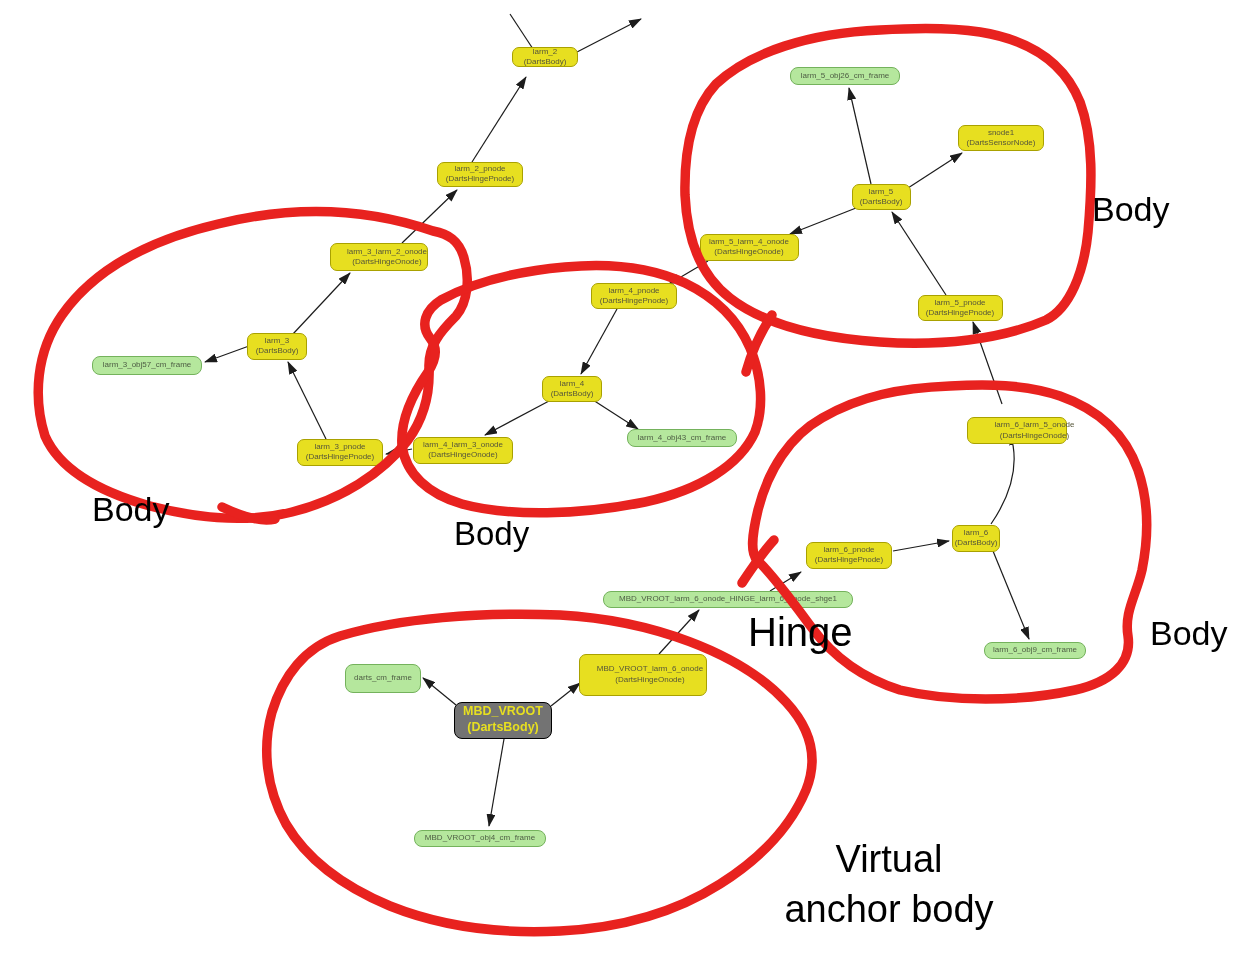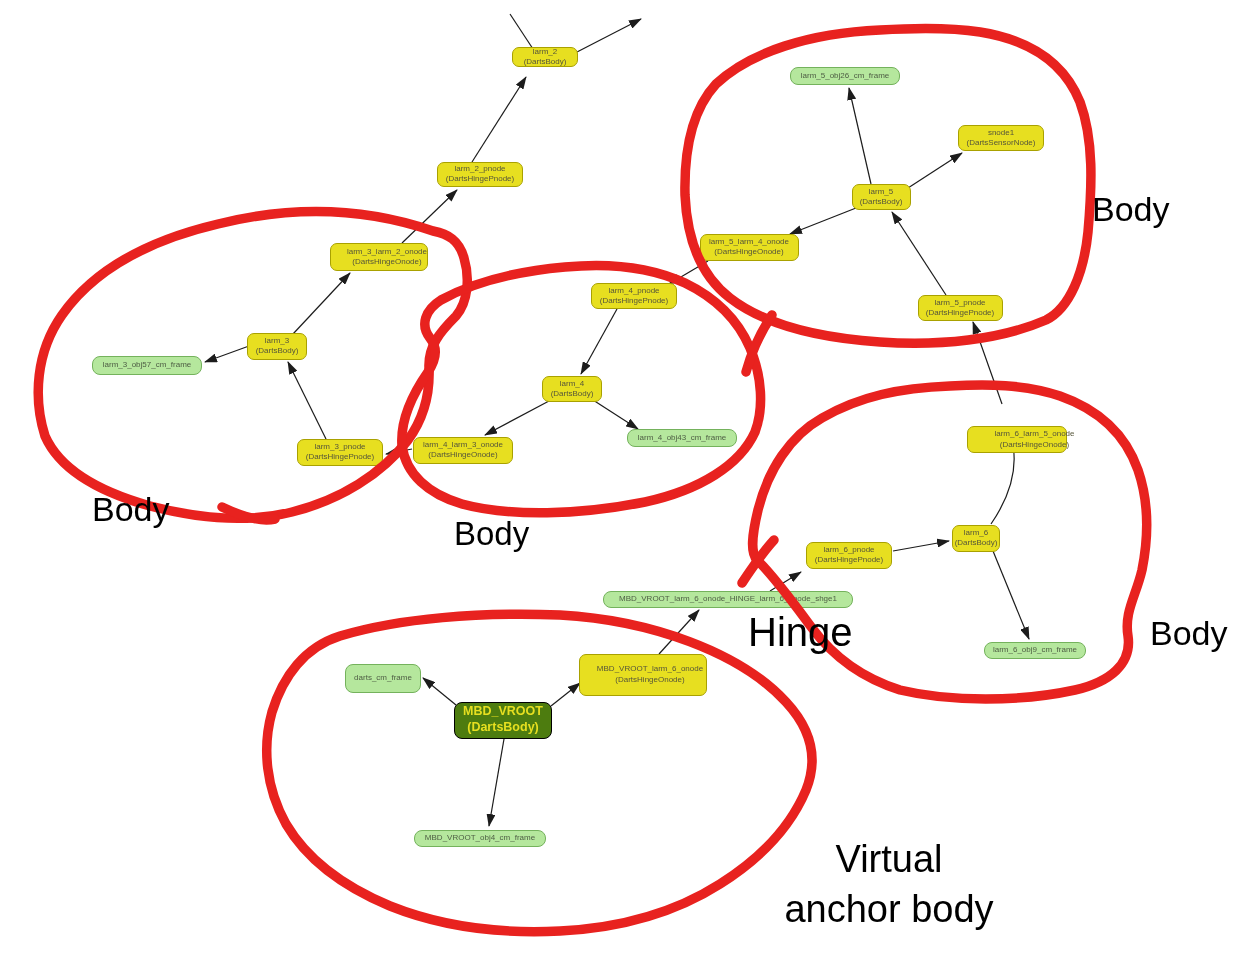--- a/index.html
+++ b/index.html
@@ -5,21 +5,21 @@
 <style>
   html,body{margin:0;padding:0;background:#fff;}
   #canvas{position:relative;width:1250px;height:959px;background:#ffffff;overflow:hidden;
           font-family:"Liberation Sans",sans-serif;}
   .layer{position:absolute;left:0;top:0;width:1250px;height:959px;pointer-events:none;}
   .node{position:absolute;display:flex;flex-direction:column;align-items:center;justify-content:center;
         font-family:"Liberation Sans",sans-serif;font-size:8px;line-height:1.3;text-align:center;
         box-sizing:border-box;white-space:nowrap;cursor:pointer;}
   .node.body,.node.hinge,.node.sensor{background:#e7df20;border:1.4px solid #a9a100;border-radius:7px;color:#56563a;}
   .node.frame{background:#b5e79d;border:1.3px solid #74b25c;border-radius:8px;color:#4e5e44;}
-  .node.root{background:#4d7c0f;border:1px solid #000;border-radius:8px;color:#e7df20;
+  .node.root{background:#737373;border:1px solid #000;border-radius:8px;color:#e7df20;
              font-weight:bold;font-size:12.5px;line-height:1.25;}
   .anno{position:absolute;color:#000;white-space:nowrap;}
   .anno div{line-height:1.32;}
 </style>
 </head>
 <body>
 
 <div id="canvas">
     <svg width="1250" height="959" class="layer">
       <defs>
@@ -103,21 +103,21 @@
       <div>(DartsBody)</div>
     </div>
     <div class="node hinge" style="left: 699.5px; top: 233.5px; width: 99px; height: 27px;">
       <div>larm_5_larm_4_onode</div>
       <div>(DartsHingeOnode)</div>
     </div>
     <div class="node hinge" style="left: 917.5px; top: 295px; width: 85px; height: 26px;">
       <div>larm_5_pnode</div>
       <div>(DartsHingePnode)</div>
     </div>
-    <div class="node hinge" style="left: 967px; top: 426px; width: 100px; height: 27px; padding-left: 35px;">
+    <div class="node hinge" style="left: 967px; top: 417px; width: 100px; height: 27px; padding-left: 35px;">
       <div>larm_6_larm_5_onode</div>
       <div>(DartsHingeOnode)</div>
     </div>
     <div class="node body" style="left: 952px; top: 524.5px; width: 48px; height: 27px;">
       <div>larm_6</div>
       <div>(DartsBody)</div>
     </div>
     <div class="node hinge" style="left: 806px; top: 541.5px; width: 86px; height: 27px;">
       <div>larm_6_pnode</div>
       <div>(DartsHingePnode)</div>

